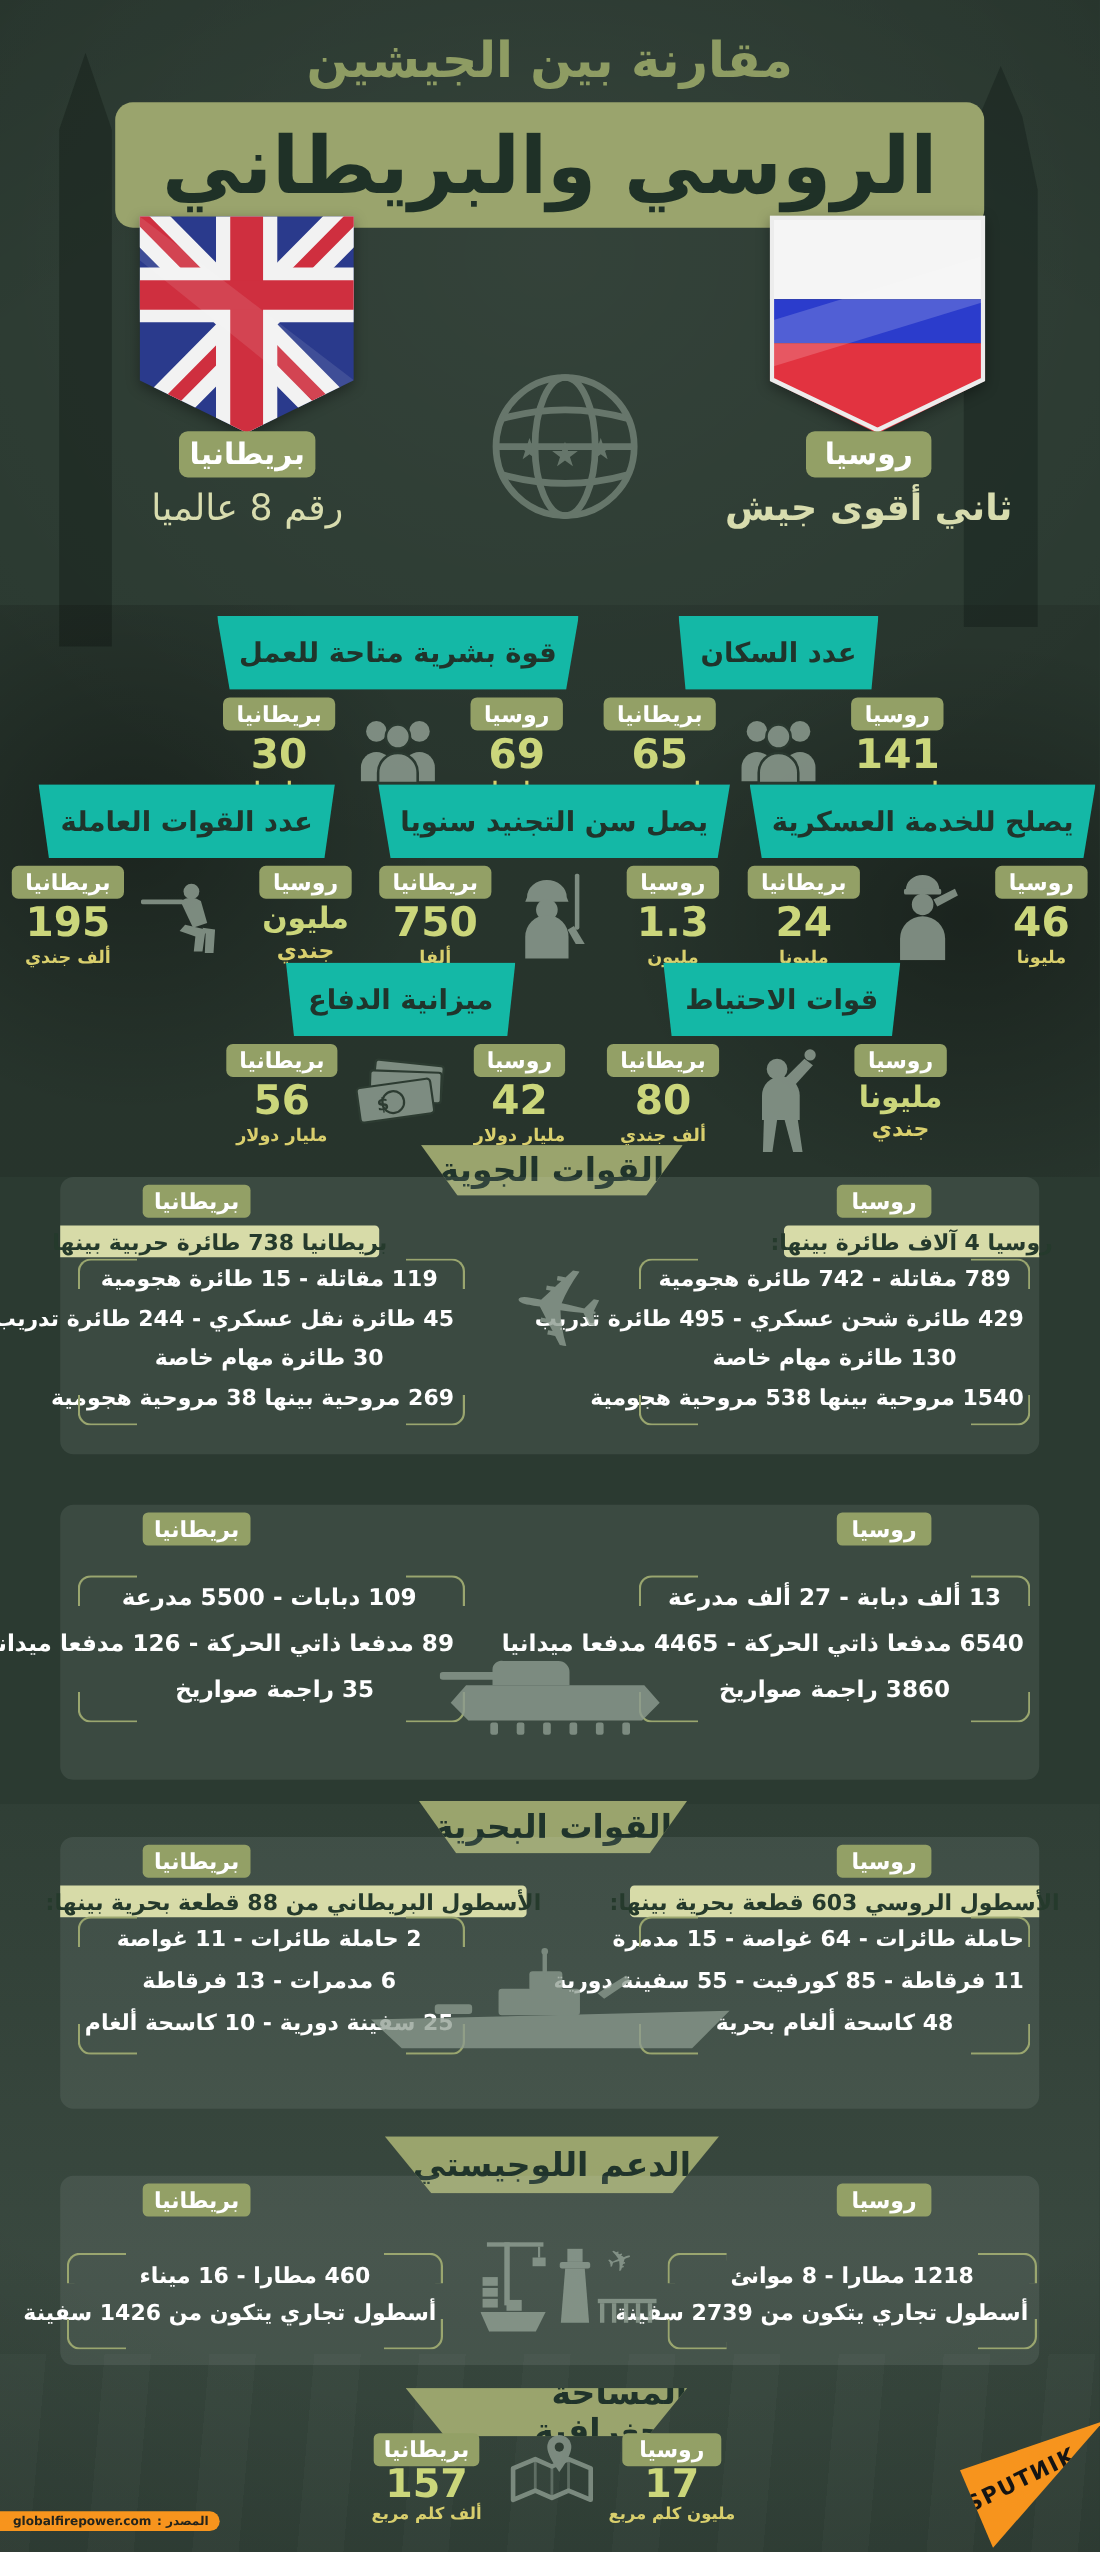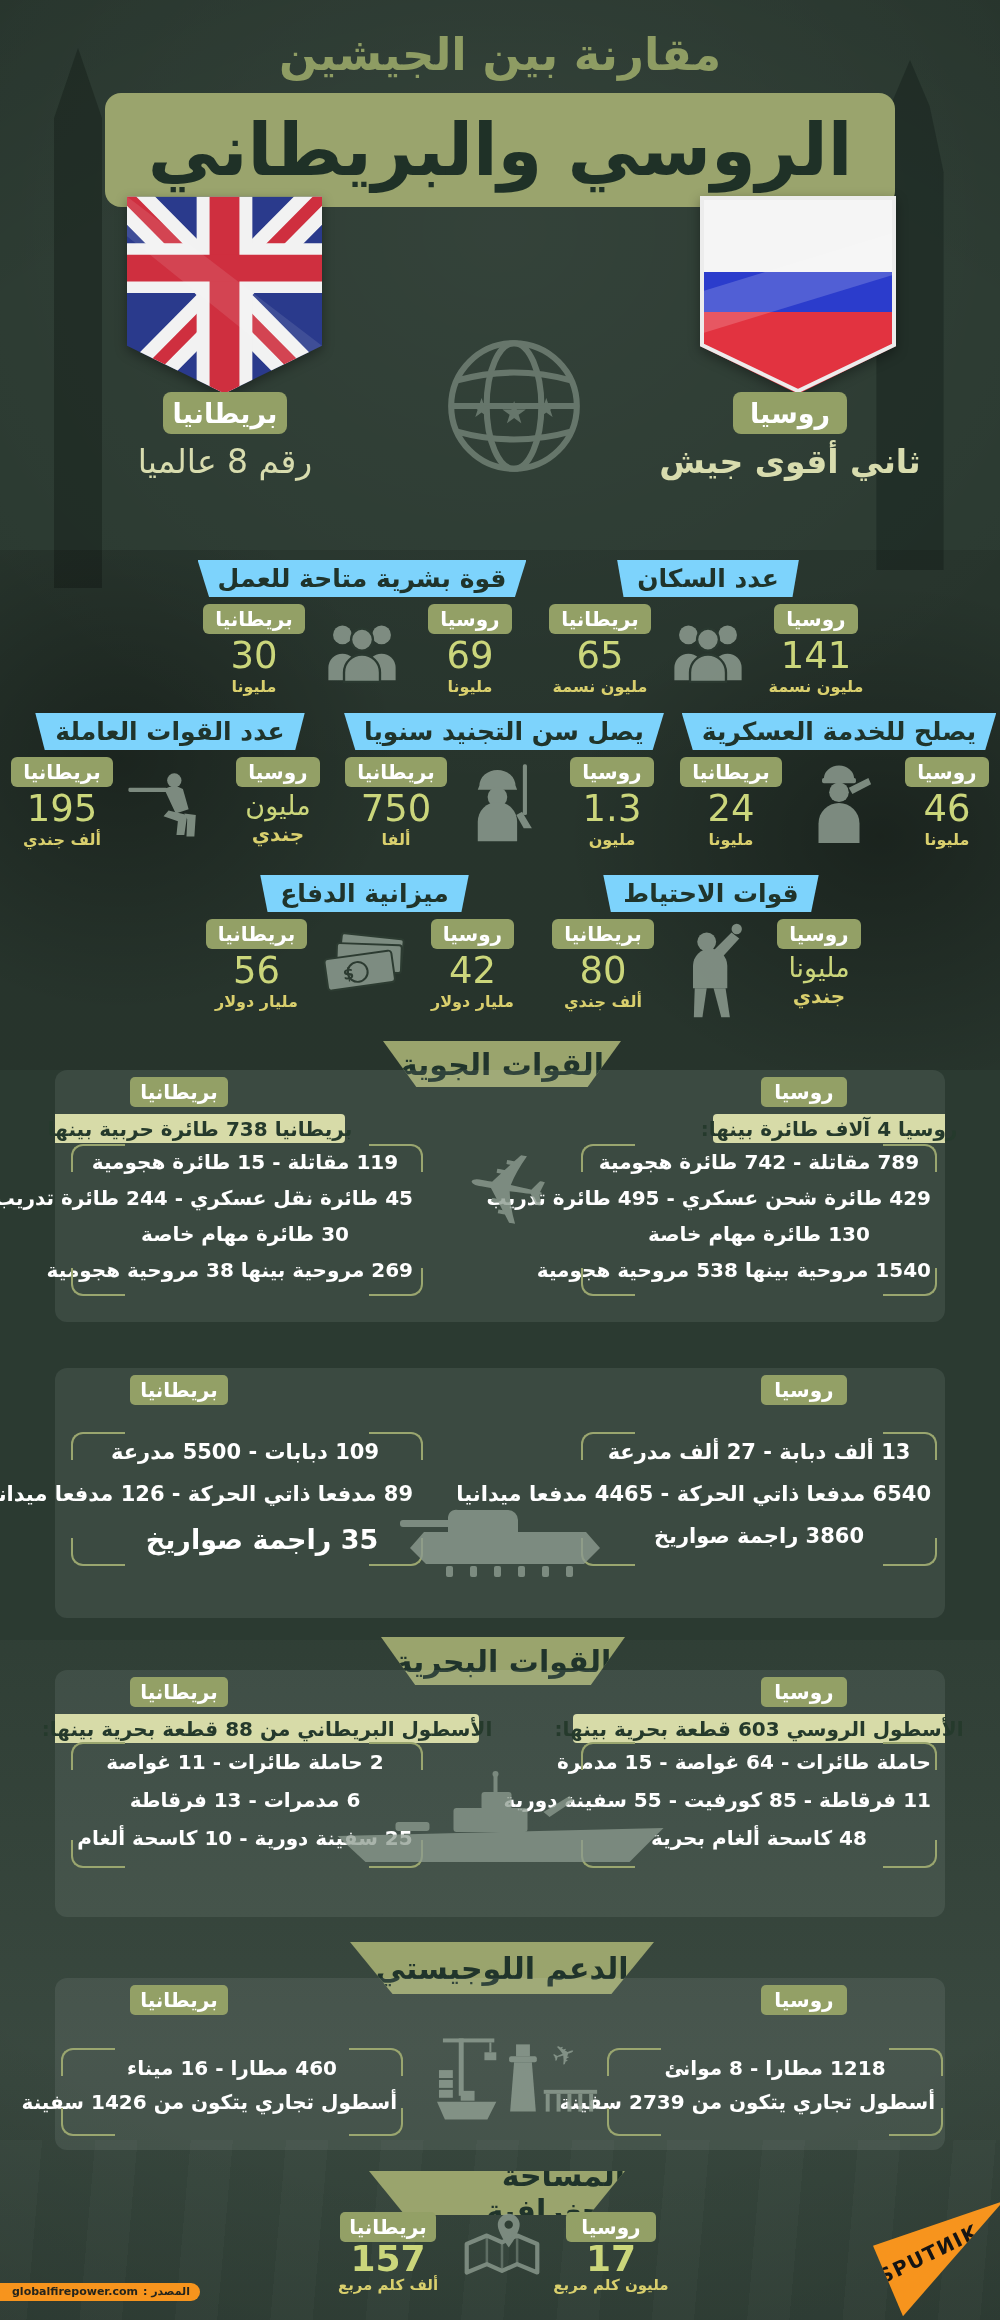--- a/index.html
+++ b/index.html
@@ -27,27 +27,27 @@
   .kicker{left:0;top:28px;width:1000px;text-align:center;font-size:45px;font-weight:700;color:#8e9c63;}
   .title-box{left:105px;top:93px;width:790px;height:114px;background:#9aa46d;border-radius:16px;
     display:flex;align-items:center;justify-content:center;}
   .title-box .t{font-size:72px;font-weight:800;color:#1f3127;line-height:1;}
   .flag{filter:drop-shadow(0 4px 6px rgba(0,0,0,.35));}
   .country-badge{background:#93a066;color:#fff;font-weight:800;text-align:center;border-radius:8px;
     display:flex;align-items:center;justify-content:center;}
   .tagline{color:#d8dcae;font-weight:400;text-align:center;}
   
   .stat{display:flex;flex-direction:column;align-items:center;}
-  .stat-title{background:#7dd3fc;clip-path:polygon(0 0,100% 0,96.5% 100%,3.5% 100%);
-    padding:4px 20px;font-size:25px;font-weight:800;color:#20342b;white-space:nowrap;}
+  .stat-title{background:#14b8a6;clip-path:polygon(0 0,100% 0,96.5% 100%,3.5% 100%);
+    padding:19px 20px;font-size:25px;font-weight:800;color:#20342b;white-space:nowrap;}
   .stat-body{display:flex;align-items:flex-start;gap:6px;margin-top:7px;}
   .scol{width:118px;text-align:center;}
   .sbadge{display:inline-block;background:#93a066;color:#fff;font-weight:800;font-size:20px;
     padding:3px 12px;border-radius:6px;white-space:nowrap;}
-  .sval{font-size:37px;font-weight:400;color:#cbd67b;line-height:1.05;margin-top:3px;}
+  .sval{font-size:37px;font-weight:700;color:#cbd67b;line-height:1.05;margin-top:3px;}
   .sval.word{font-size:27px;line-height:1.15;}
   .sunit{font-size:16px;font-weight:700;color:#d9cf6d;margin-top:1px;}
   .sicon{width:86px;height:82px;margin-top:4px;opacity:.85;flex:none;}
   
   .section-header{background:#9aa46d;clip-path:polygon(0 0,100% 0,86% 100%,14% 100%);
     display:flex;align-items:center;justify-content:center;font-size:30px;font-weight:800;color:#20342b;}
   .panel{left:55px;width:890px;background:rgba(236,244,238,.085);border-radius:12px;}
   .cbadge{position:absolute;background:#93a066;color:#fff;font-weight:800;font-size:20px;
     text-align:center;padding:3px 0;border-radius:5px;}
   .heading{position:absolute;background:#d7dba8;color:#253a2c;font-weight:800;font-size:20px;
@@ -346,21 +346,21 @@
     <div class="abs" style="left:372px;top:70px;width:160px;text-align:center">
       <span class="jet-glyph">✈</span>
     </div>
   </div>
 
   <div class="abs panel" style="top:1368px;height:250px">
     <div class="cbadge" style="left:75px;top:7px;width:98px">بريطانيا</div>
     <div class="cbadge" style="left:706px;top:7px;width:86px">روسيا</div>
     <div class="line" style="left:22px;top:72px;width:336px;font-size:21px">109 دبابات - 5500 مدرعة</div>
     <div class="line" style="left:22px;top:114px;width:336px;font-size:21px">89 مدفعا ذاتي الحركة - 126 مدفعا ميدانيا</div>
-    <div class="line" style="left:39px;top:156px;width:336px;font-size:27px">35 راجمة صواريخ</div>
+    <div class="line" style="left:27px;top:156px;width:336px;font-size:21px">35 راجمة صواريخ</div>
     <div class="line" style="left:532px;top:72px;width:344px;font-size:21px">13 ألف دبابة - 27 ألف مدرعة</div>
     <div class="line" style="left:532px;top:114px;width:344px;font-size:21px">6540 مدفعا ذاتي الحركة - 4465 مدفعا ميدانيا</div>
     <div class="line" style="left:532px;top:156px;width:344px;font-size:21px">3860 راجمة صواريخ</div>
     <div class="abs brk" style="left:16px;top:64px;width:352px;height:134px">
         <i class="tl"></i>
         <i class="tr"></i>
         <i class="bl"></i>
         <i class="br"></i>
       </div>
     <div class="abs brk" style="left:526px;top:64px;width:356px;height:134px">

